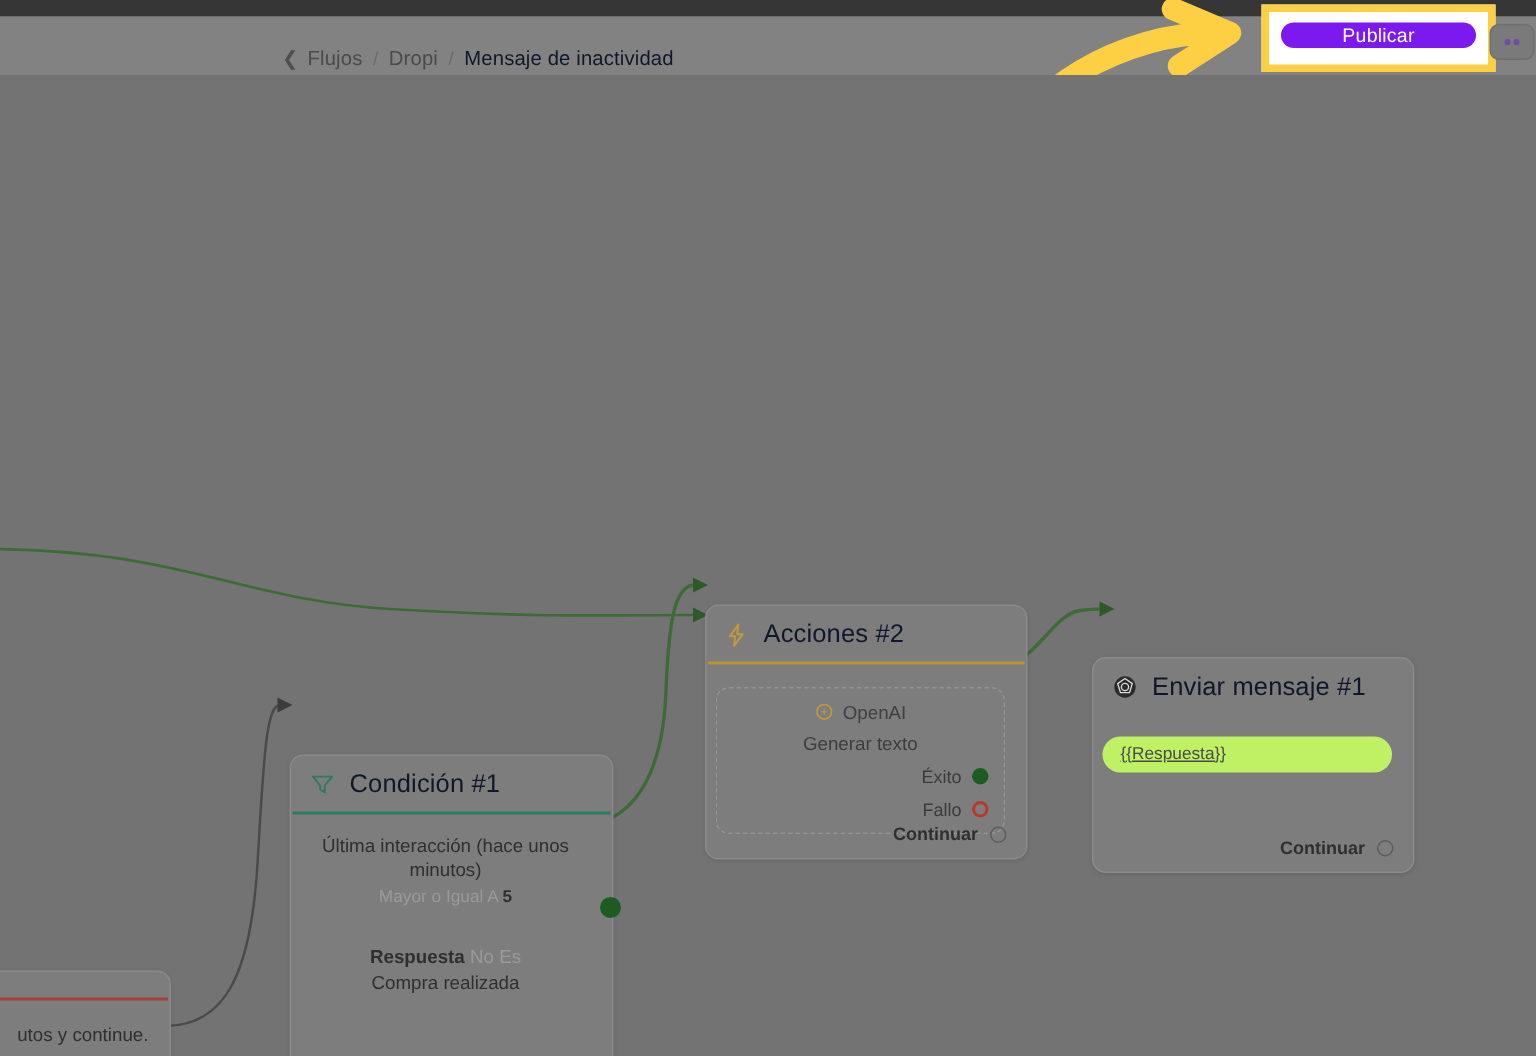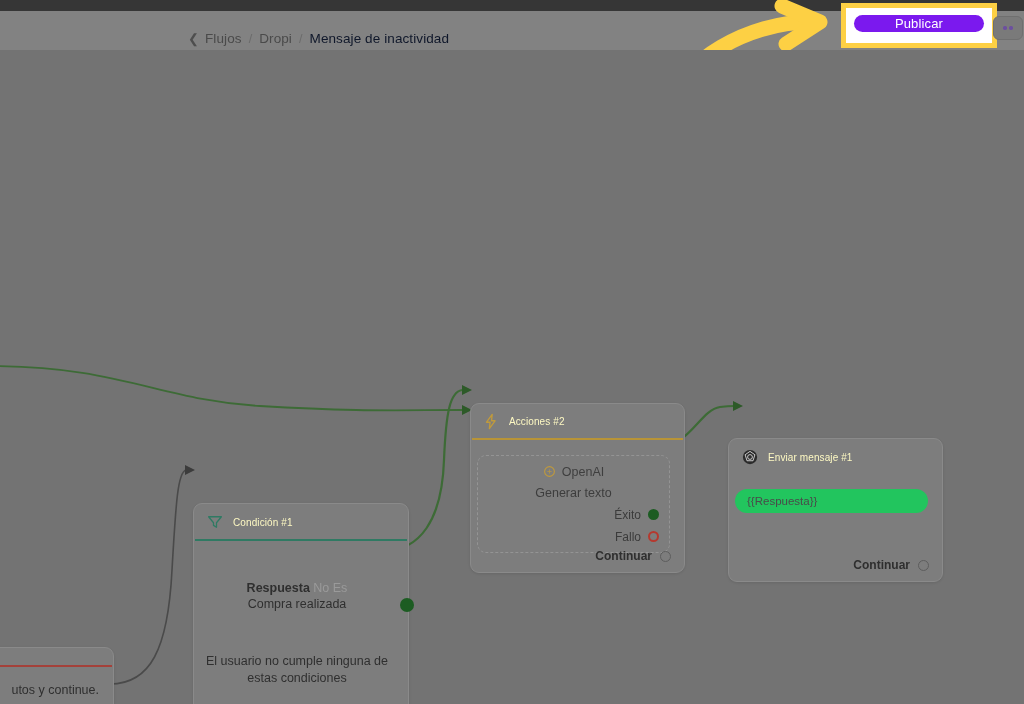--- a/index.html
+++ b/index.html
@@ -136,22 +136,22 @@
     box-shadow: 0 1px 3px rgba(0,0,0,.10);
   }
   .node-head {
     display: flex;
     align-items: center;
     gap: 9px;
     padding: 9px 12px 8px 12px;
     box-sizing: border-box;
   }
   .node-title {
-    font-size: 10px;
-    color: #fef9c3;
+    font-size: 17px;
+    color: #0f172a;
     letter-spacing: .1px;
     white-space: nowrap;
   }
   .node-rule {
     height: 1.5px;
     margin: 0 1px;
   }
   .node-body {
     padding: 13px 14px 10px 6px;
     box-sizing: border-box;
@@ -215,29 +215,30 @@
     font-weight: bold;
   }
 
   
   #node-enviar {
     left: 728px; top: 388px;
     width: 215px; height: 144px;
   }
   #node-enviar .node-rule { background: transparent; }
   .msg-field {
-    background: #22c55e;
+    background: #bef264;
     border-radius: 13px;
     height: 24px;
     display: flex;
     align-items: center;
     padding: 0 12px;
     font-size: 11.5px;
     color: #4a4a4a;
     box-sizing: border-box;
+    text-decoration: underline;
   }
 
   
   #node-condicion {
     left: 193px; top: 453px;
     width: 216px; height: 228px;
   }
   #node-condicion .node-rule { background: #2f7a63; }
   .cond-block { text-align: center; }
   .cond-main {
@@ -368,20 +369,27 @@
     <div class="node" id="node-condicion">
       <div class="node-head">
         <svg class="icon-svg" width="18" height="18" viewBox="0 0 24 24">
           <path d="M3.5 5 h17 l-6.5 8 v6 l-4 -2.5 v-3.5 z" fill="none" stroke="#2f7a63" stroke-width="1.7" stroke-linejoin="round"></path>
         </svg>
         <span class="node-title">Condición #1</span>
       </div>
       <div class="node-rule"></div>
       <div class="node-body">
 
+        <div class="cond-block">
+          <div class="cond-main">Última interacción (hace unos minutos)</div>
+          <div class="cond-sub">
+            <span>Mayor o Igual A</span>
+            <b>5</b>
+          </div>
+        </div>
 
         <div style="height:26px"></div>
 
         <div class="cond-block">
           <div class="cond-main">
             <span class="cond-label-strong">Respuesta</span>
             <span class="cond-muted">No Es</span>
           </div>
           <div class="cond-main">Compra realizada</div>
         </div>

